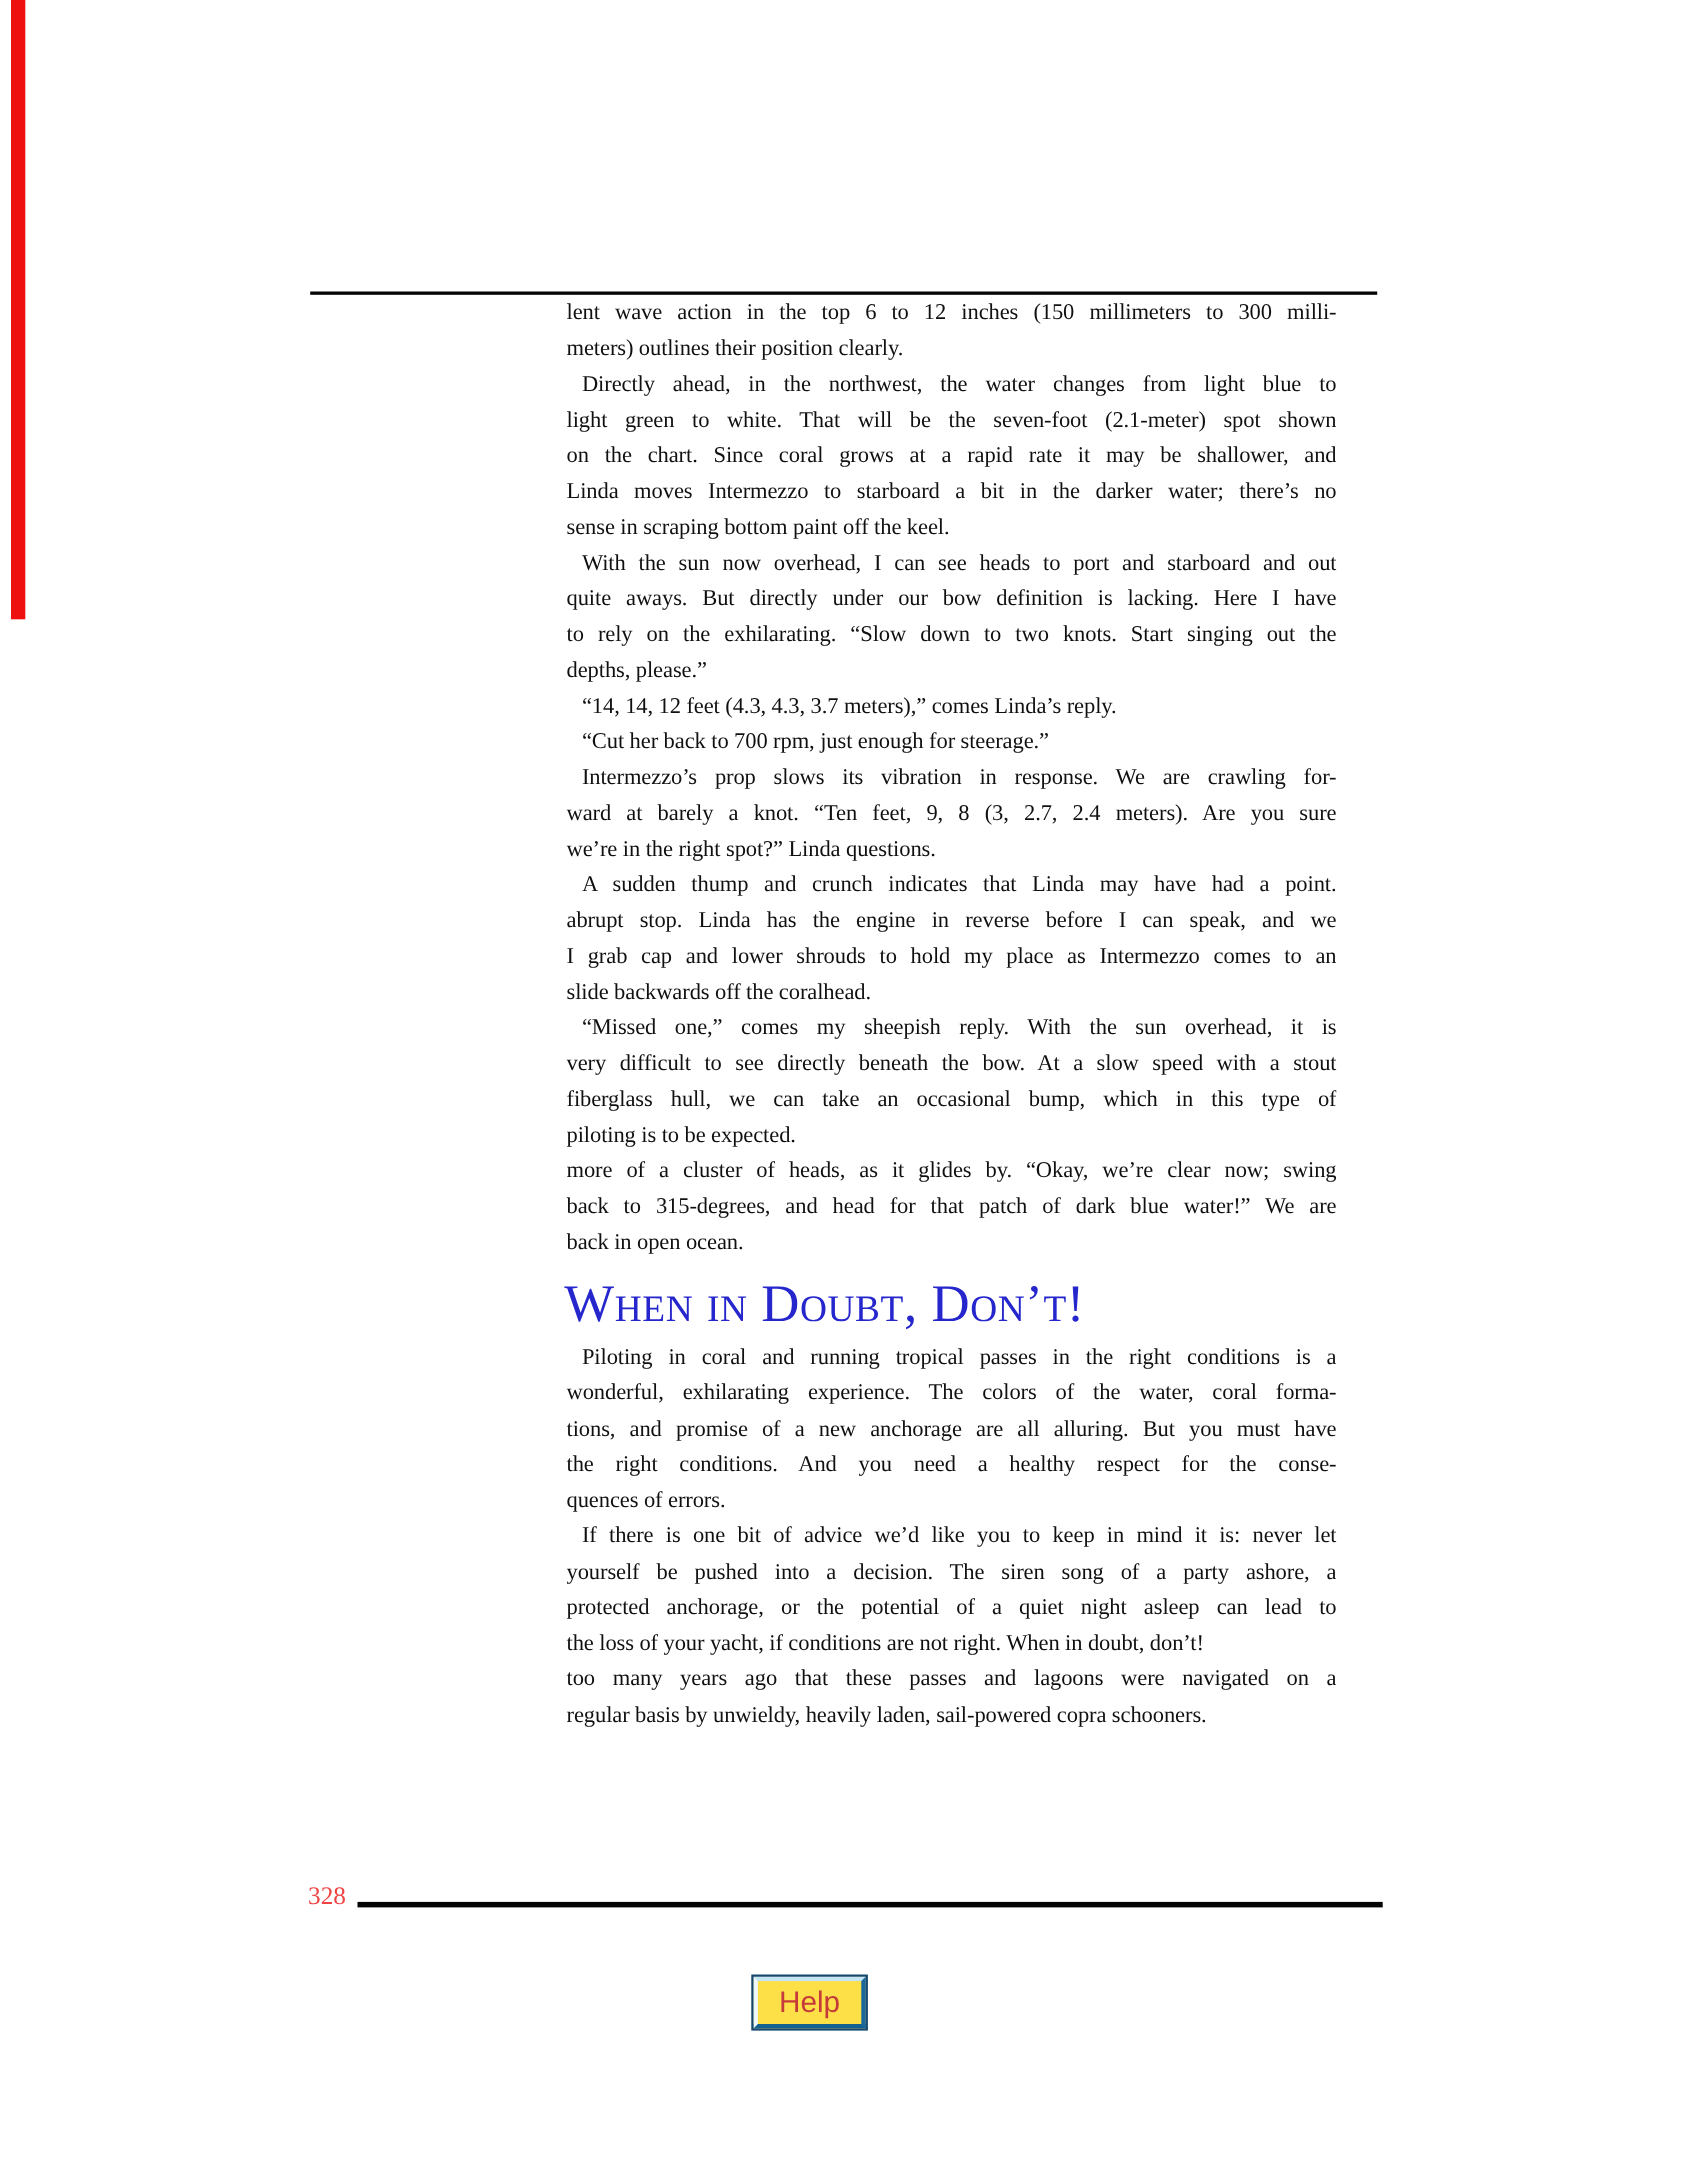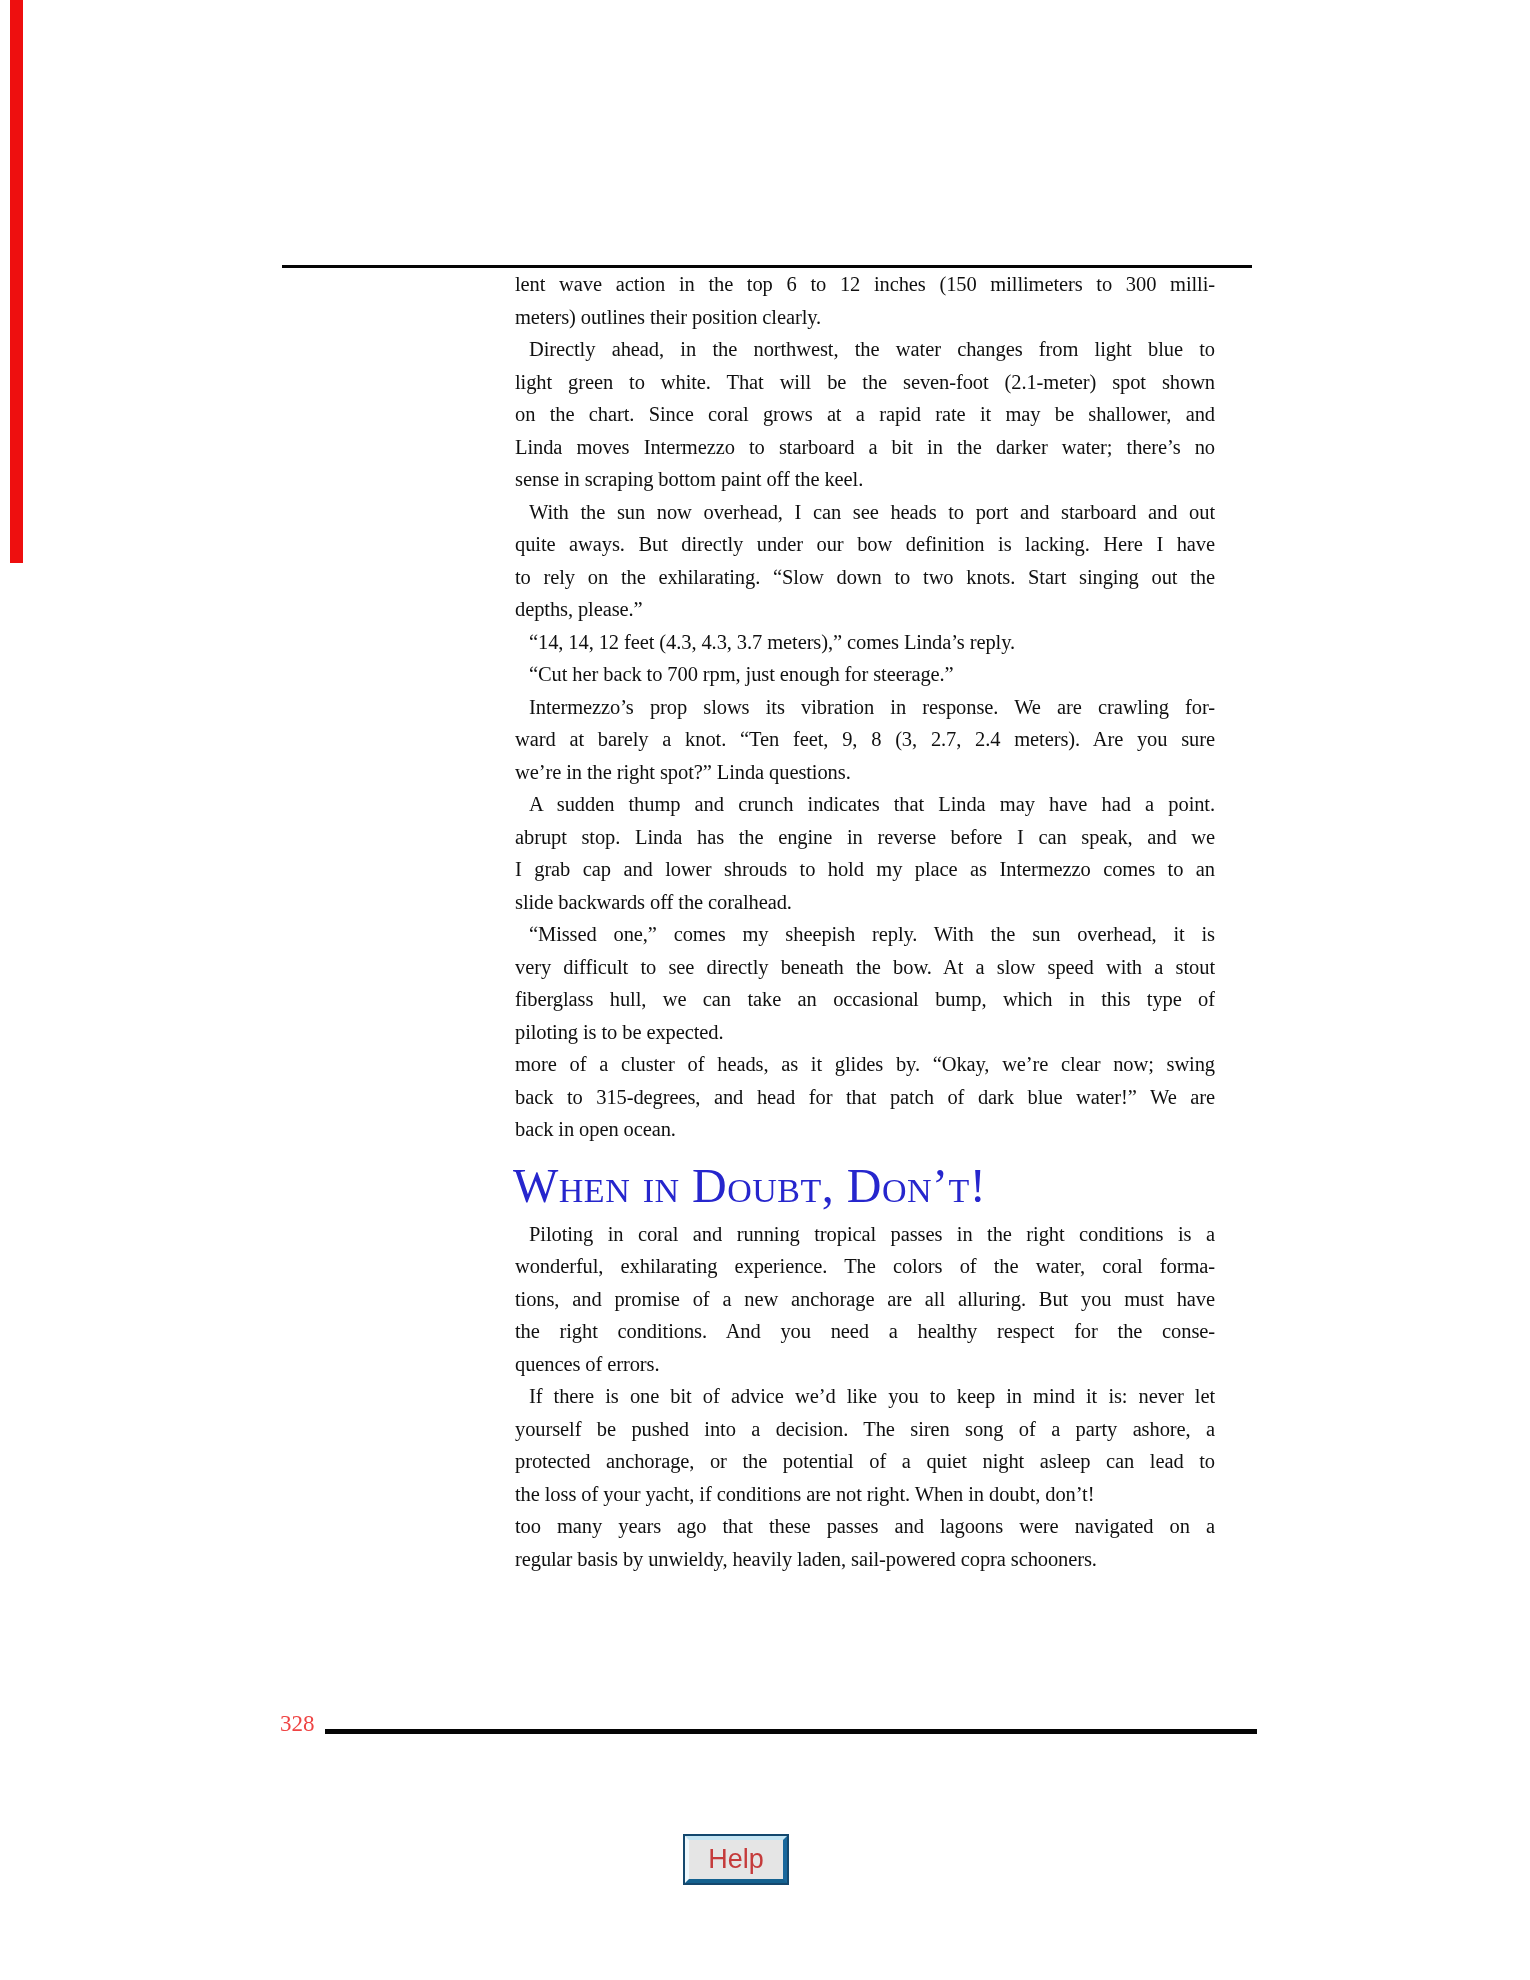--- a/index.html
+++ b/index.html
@@ -20,22 +20,22 @@
   .heading{
     font-variant:small-caps;font-weight:400;
     font-size:48px;line-height:52px;letter-spacing:0.5px;
     color:#2626cd;margin:14px 0 6px -2px;white-space:nowrap;
   }
   .page-number{
     position:absolute;left:280px;top:1711px;
     font-size:23px;line-height:26px;color:#ef4444;
   }
   .help-btn{
-    position:absolute;left:685px;top:1836px;width:102px;height:47px;box-sizing:border-box;
-    background:#e5e5e5;
+    position:absolute;left:685px;top:1797px;width:102px;height:47px;box-sizing:border-box;
+    background:#fde047;
     border:4px solid;border-color:#c3e5f4 #1a689c #14618f #eef8fd;
     outline:2px solid #14486e;
     display:flex;align-items:center;justify-content:center;
     font-family:"Liberation Sans", sans-serif;font-size:27px;color:#c53b3b;
     cursor:pointer;user-select:none;
   }
 </style>
 </head>
 <body>
 

